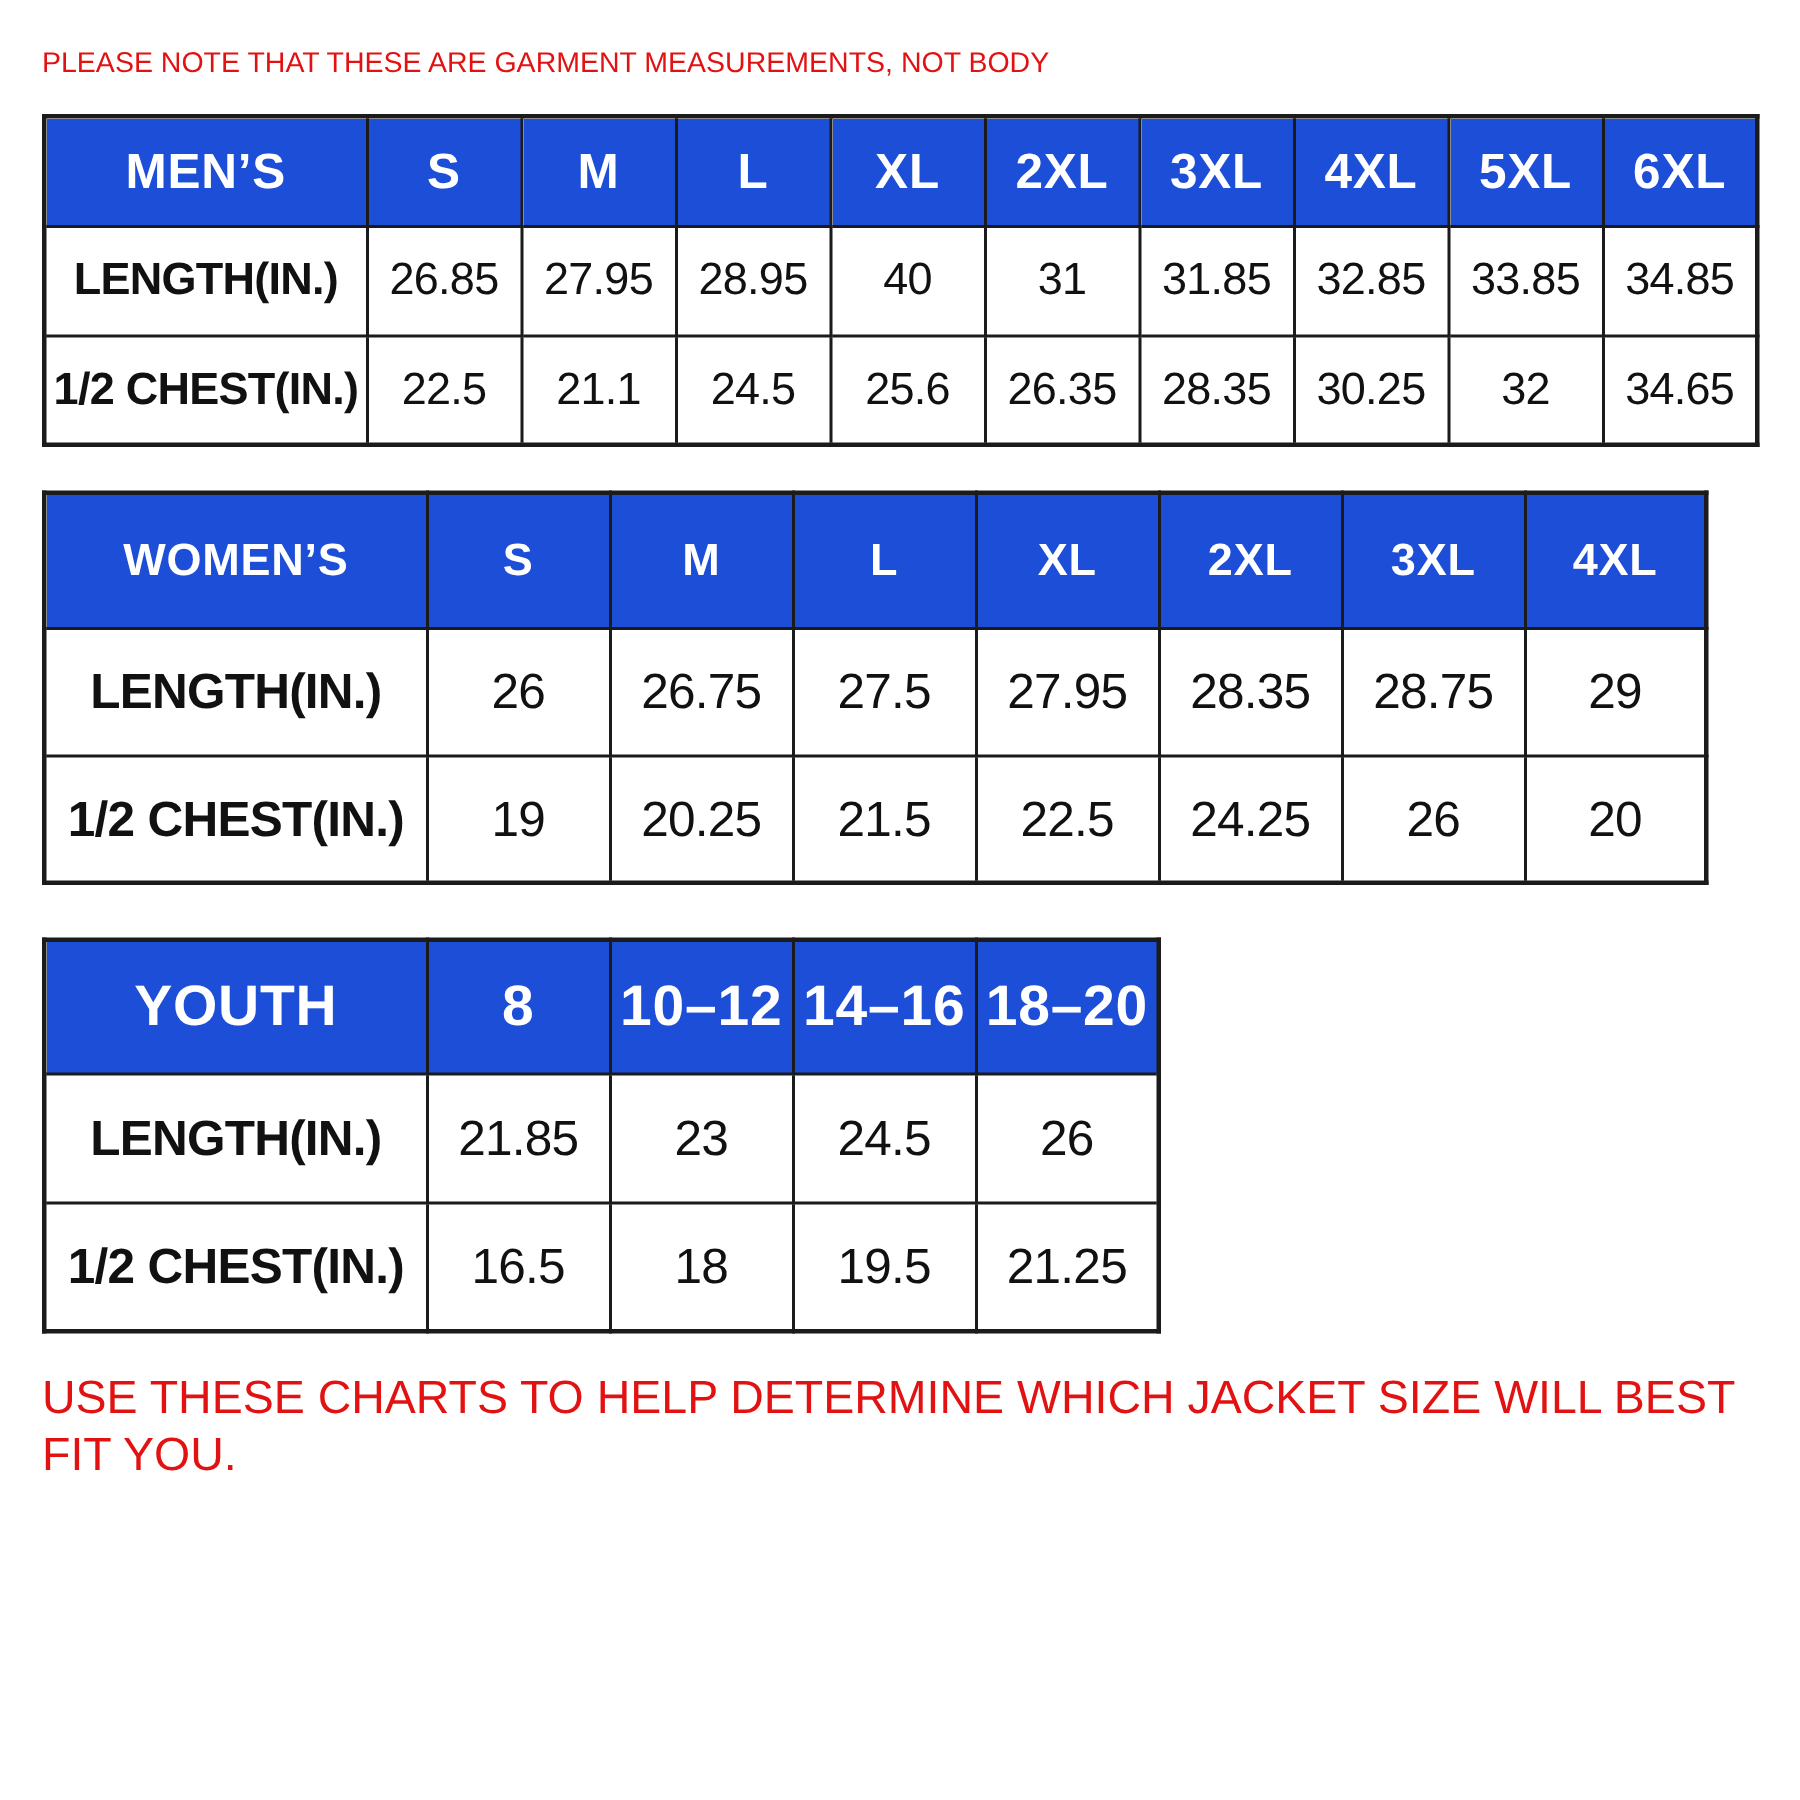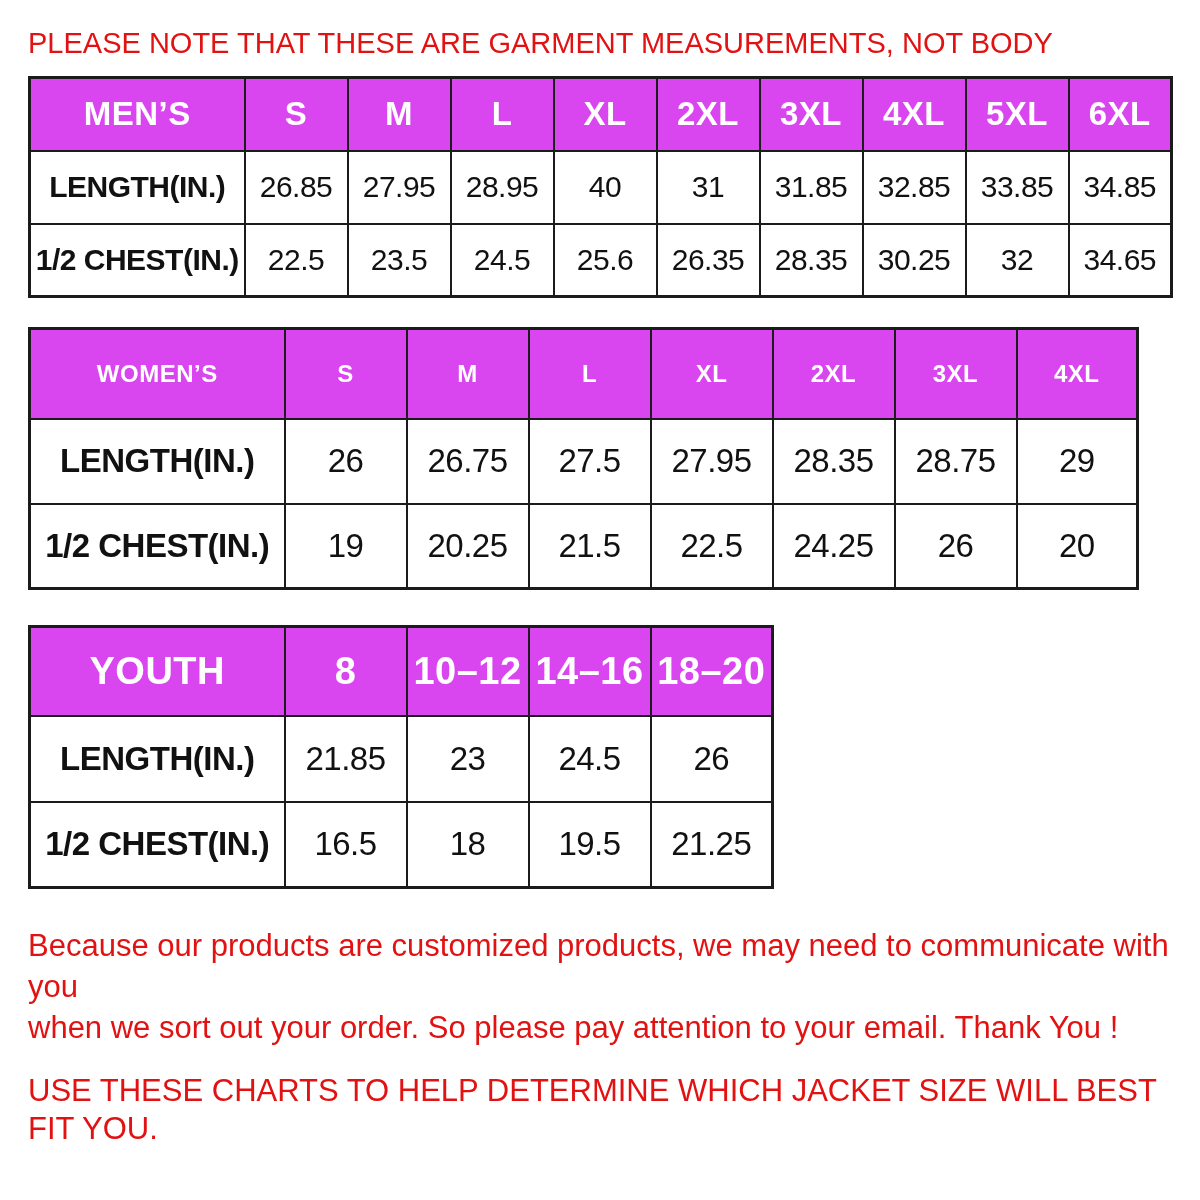--- a/index.html
+++ b/index.html
@@ -24,55 +24,55 @@
     word-spacing: 30px;
     transform: scaleX(0.70);
     transform-origin: 0 50%;
     color: #000;
   }
 
   
   .subtitle {
     margin-top: 8px;
     color: #e21212;
-    font-size: 29px;
+    font-size: 19px;
     line-height: 38px;
     font-weight: normal;
   }
 
   
   table {
     border-collapse: collapse;
     table-layout: fixed;
     border: 3px solid #1b1b1b;
   }
   th, td {
     border: 2px solid #1b1b1b;
     text-align: center;
     vertical-align: middle;
     padding: 0;
     overflow: hidden;
   }
   thead th {
-    background: #d946ef;
+    background: #1d4ed8;
     color: #ffffff;
     font-weight: bold;
     letter-spacing: 0.5px;
   }
   td.row-label { font-weight: bold; letter-spacing: -0.5px; }
   td.val { font-weight: normal; letter-spacing: -0.5px; }
 
   
   .mens { width: 1143px; margin-top: 14px; }
   .mens thead th { height: 73px; font-size: 33px; }
   .mens tbody td { height: 73px; font-size: 30px; }
 
   
   .womens { width: 1106px; margin-top: 29px; }
-  .womens thead th { height: 90px; font-size: 24px; }
+  .womens thead th { height: 90px; font-size: 30px; }
   .womens tbody td { height: 85px; font-size: 33px; }
 
   
   .youth { width: 743px; margin-top: 35px; }
   .youth thead th { height: 89px; font-size: 38px; }
   .youth tbody td { height: 86px; font-size: 33px; }
 
   
   .footer-note {
     margin-top: 36px;
@@ -135,21 +135,21 @@
         <td class="val">40</td>
         <td class="val">31</td>
         <td class="val">31.85</td>
         <td class="val">32.85</td>
         <td class="val">33.85</td>
         <td class="val">34.85</td>
       </tr>
       <tr>
         <td class="row-label">1/2 CHEST(IN.)</td>
         <td class="val">22.5</td>
-        <td class="val">23.5</td>
+        <td class="val">21.1</td>
         <td class="val">24.5</td>
         <td class="val">25.6</td>
         <td class="val">26.35</td>
         <td class="val">28.35</td>
         <td class="val">30.25</td>
         <td class="val">32</td>
         <td class="val">34.65</td>
       </tr>
     </tbody>
   </table>
@@ -229,20 +229,16 @@
       <tr>
         <td class="row-label">1/2 CHEST(IN.)</td>
         <td class="val">16.5</td>
         <td class="val">18</td>
         <td class="val">19.5</td>
         <td class="val">21.25</td>
       </tr>
     </tbody>
   </table>
 
-  <div class="footer-note">
-    <div>Because our products are customized products, we may need to communicate with you</div>
-    <div>when we sort out your order. So please pay attention to your email. Thank You !</div>
-  </div>
 
   <div class="charts-note">USE THESE CHARTS TO HELP DETERMINE WHICH JACKET SIZE WILL BEST FIT YOU.</div>
 
 </div>
 
 </body></html>

